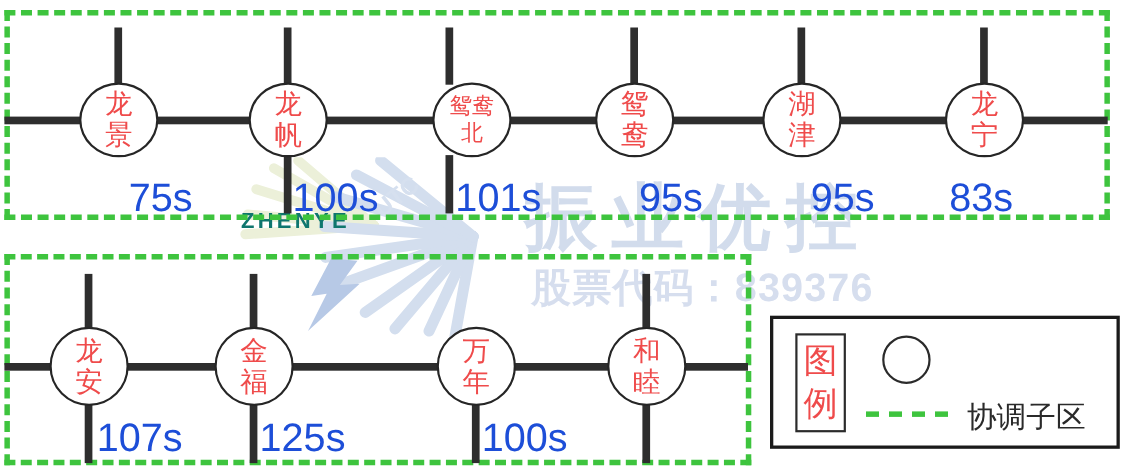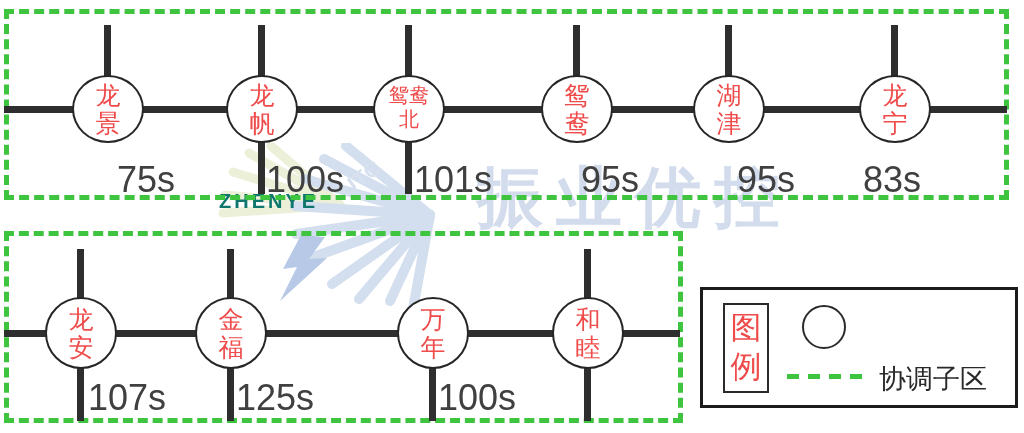--- a/index.html
+++ b/index.html
@@ -21,21 +21,21 @@
   .node{
     position:absolute;z-index:3;background:#ffffff;border:2.5px solid #262626;border-radius:50%;
     display:flex;align-items:center;justify-content:center;box-sizing:border-box;
   }
   .node-name{
     color:#ef4b4b;font-size:25px;line-height:1.12;text-align:center;white-space:pre-line;font-weight:500;
   }
   .node-name.small{font-size:20px;line-height:1.2;}
   
   .cycle{
-    position:absolute;z-index:3;color:#404040;font-size:36px;font-weight:500;
+    position:absolute;z-index:3;color:#1d4ed8;font-size:36px;font-weight:500;
     transform:translateX(-50%);white-space:nowrap;
   }
   
   .legend{
     position:absolute;left:700px;top:287px;width:318px;height:121px;background:#ffffff;
     border:3px solid #1b1b1b;box-sizing:border-box;z-index:4;
   }
   .legend-title-box{
     position:absolute;left:20px;top:13px;width:46px;height:90px;border:2px solid #2b2b2b;
     display:flex;align-items:center;justify-content:center;box-sizing:border-box;
@@ -74,20 +74,21 @@
       <line x1="225" y1="72" x2="90" y2="63"></line>
       <line x1="225" y1="72" x2="100" y2="36"></line>
       <line x1="225" y1="72" x2="119" y2="16"></line>
       <line x1="225" y1="72" x2="141" y2="3"></line>
     </g>
     <polygon points="96,92 120,94 104,116 122,115 75,158 92,124 78,126" fill="#b7c9e6"></polygon>
   </svg>
   <div class="wm wm-zhenye">ZHENYE</div>
   <div class="wm wm-utc">UTC</div>
   <div class="wm wm-brand">振业优控</div>
+  <div class="wm wm-stock">股票代码：839376</div>
 
   <div class="subzone" style="left:4px;top:9px;width:1005px;height:191px;"></div>
   <div class="subzone" style="left:4px;top:231px;width:679px;height:192px;"></div>
 
   <div class="road" style="left:4px;top:106px;width:1003px;height:7px;"></div>
   <div class="road" style="left:4px;top:330px;width:676px;height:7px;"></div>
 
   <div class="stem" style="left:104px;top:25px;width:7px;height:52px;"></div>
   <div class="stem" style="left:258px;top:25px;width:7px;height:52px;"></div>
   <div class="stem" style="left:405px;top:25px;width:7px;height:52px;"></div>
@@ -106,21 +107,21 @@
   <div class="stem" style="left:584px;top:367px;width:7px;height:54px;"></div>
 
   <div class="node" style="left:72px;top:75px;width:72px;height:68px;">
     <span class="node-name">龙
 景</span>
   </div>
   <div class="node" style="left:226px;top:75px;width:72px;height:68px;">
     <span class="node-name">龙
 帆</span>
   </div>
-  <div class="node" style="left:373px;top:75px;width:72px;height:68px;font-family:Liberation Mono, monospace;">
+  <div class="node" style="left:393px;top:75px;width:72px;height:68px;">
     <span class="node-name small">鸳鸯
 北</span>
   </div>
   <div class="node" style="left:541px;top:75px;width:72px;height:68px;">
     <span class="node-name">鸳
 鸯</span>
   </div>
   <div class="node" style="left:693px;top:75px;width:72px;height:68px;">
     <span class="node-name">湖
 津</span>

